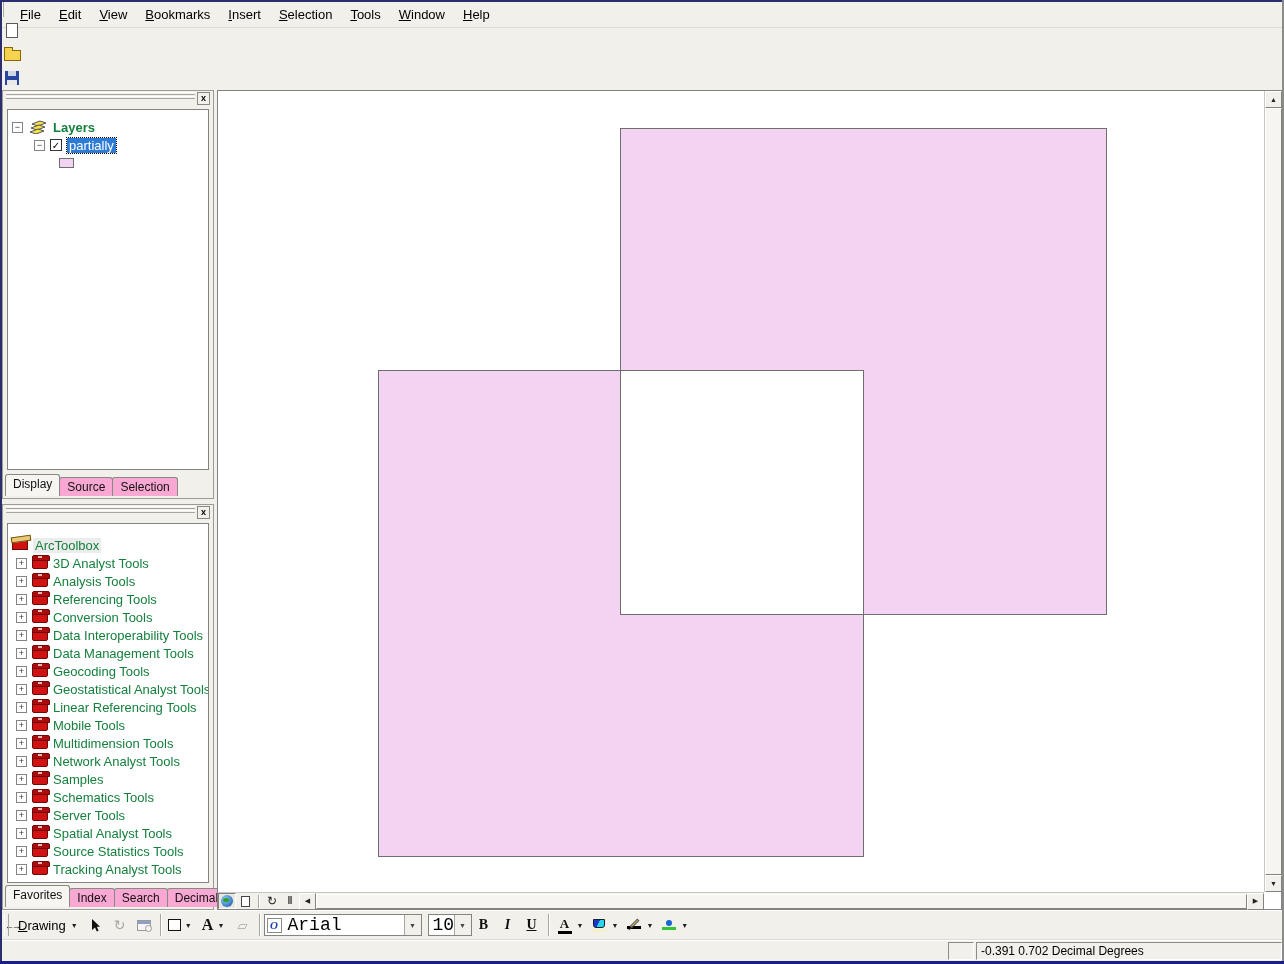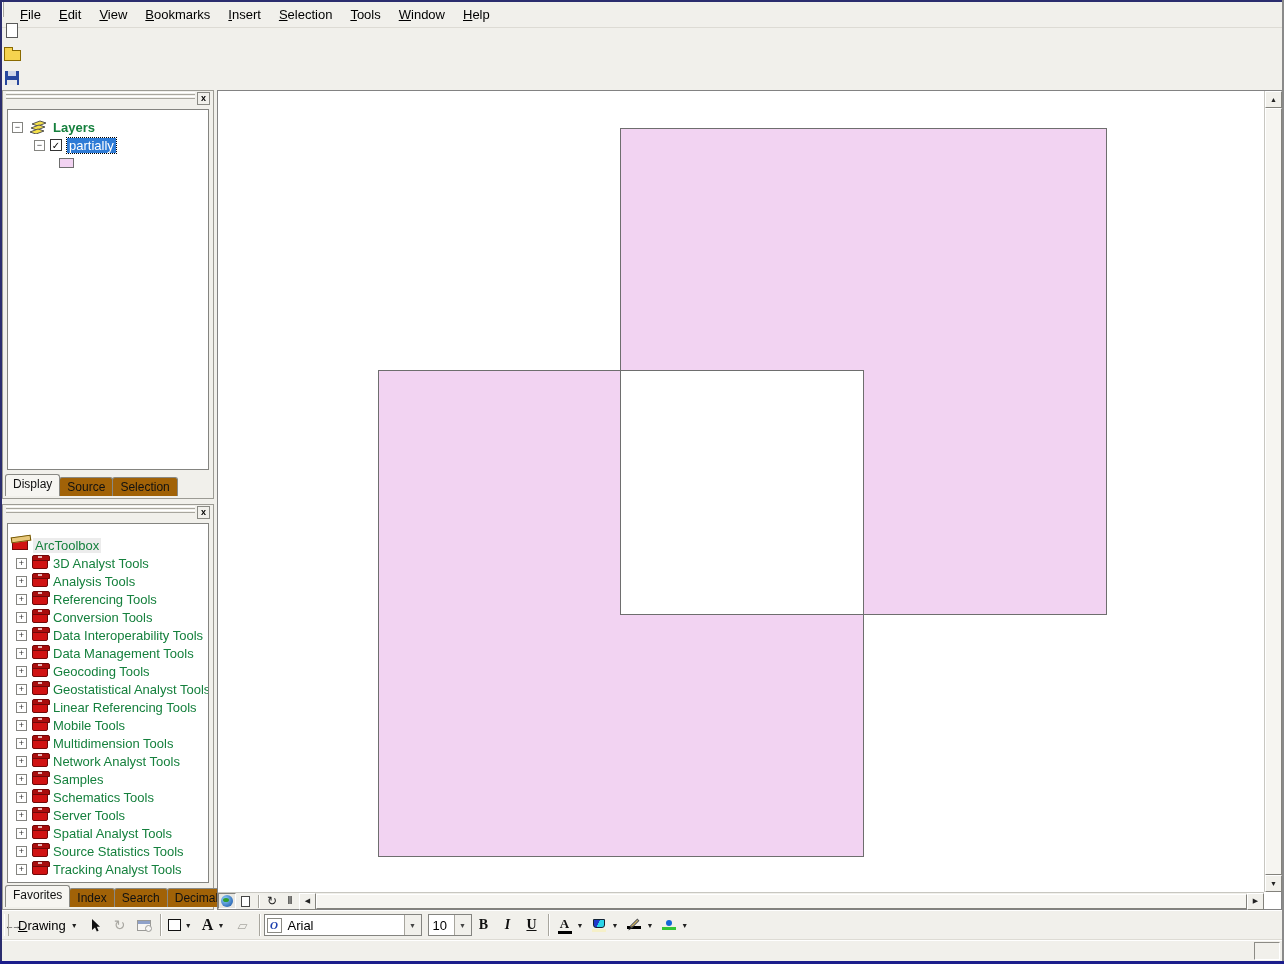--- a/index.html
+++ b/index.html
@@ -25,21 +25,21 @@
     flex:none;position:relative;}
   .glyph{font-size:13px;color:#1a1a1a;line-height:1;}
   .glyph.blue{color:#1d3fae;}
   .glyph.dis{color:#a9a8a2;}
   .ddbtn{display:flex;align-items:center;gap:5px;padding:2px 6px;font-size:13px;flex:none;}
   .dd-arrow{font-size:7px;color:#222;}
   .label{font-size:13px;color:#222;margin:0 4px;flex:none;}
   .label.dis{color:#9b9a94;}
   .combo{height:22px;background:#fff;border:1px solid #848480;display:flex;align-items:center;
     flex:none;overflow:hidden;}
-  .combo-text{font-size:13px;padding:0 4px;flex:1;overflow:hidden;white-space:nowrap;}
+  .combo-text{font-size:18px;padding:0 4px;flex:1;overflow:hidden;white-space:nowrap;font-family:Liberation Mono, monospace;}
   .combo-btn{width:17px;height:100%;flex:none;background:#f1f0eb;border-left:1px solid #a8a69e;
     display:flex;align-items:center;justify-content:center;font-size:7px;color:#444;}
   .combo.dis .combo-btn{color:#9a9a9a;}
 
   
   .pg{width:12px;height:15px;background:#fff;border:1px solid #5a5a5a;}
   .pg2{position:relative;width:14px;height:15px;}
   .pg2 i{position:absolute;width:9px;height:12px;background:#f4f4f1;border:1px solid #b0afa9;}
   .pg2 i:first-child{left:0;top:0;}
   .pg2 i:last-child{left:4px;top:3px;}
@@ -112,21 +112,21 @@
   .expbox{width:11px;height:11px;border:1px solid #848480;background:#fff;font-size:9px;
     line-height:9px;text-align:center;color:#333;flex:none;}
   .checkbox{width:12px;height:12px;border:1px solid #333;background:#fff;font-size:10px;
     line-height:11px;text-align:center;flex:none;}
   .tlabel{font-size:13px;color:#15803d;white-space:nowrap;}
   .tlabel.bold{font-weight:bold;}
   .tlabel.sel{background:#2e7bd6;color:#fff;outline:1px dotted #000;padding:0 2px;}
   .tlabel.root{background:#ececec;padding:0 2px;}
   .swatch{width:15px;height:10px;border:1px solid #6e6e6e;margin-left:47px;}
   .tabsrow{position:absolute;left:2px;bottom:2px;right:2px;height:24px;display:flex;align-items:flex-end;}
-  .tab{height:19px;padding:2px 7px 0 7px;font-size:12px;background:#a16207;
+  .tab{height:19px;padding:2px 7px 0 7px;font-size:12px;background:#f9a8d4;
     border:1px solid #898984;border-bottom:none;border-radius:3px 3px 0 0;margin-right:-1px;color:#111;}
   .tab.active{height:22px;background:#f6f5f1;position:relative;z-index:2;}
 
   
   #map-frame{position:absolute;left:217px;top:90px;width:1065px;height:820px;border:1px solid #828282;
     background:#fff;}
   #map-view{position:absolute;left:0;top:0;right:17px;bottom:17px;background:#fff;overflow:hidden;}
   .poly{position:absolute;border:1px solid #6e6e6e;}
   #polyA{left:402px;top:37px;width:487px;height:487px;}
   #polyB{left:160px;top:279px;width:486px;height:487px;}
@@ -622,19 +622,20 @@
           <i style="width:6px;height:6px;border-radius:50%;background:#1266d8;display:block"></i>
           <i class="bar" id="marker-color-bar" style="background: rgb(53, 197, 53);"></i>
         </span>
     </span>
     <span class="dd-arrow">▼</span>
   </div>
 
   <div id="statusbar">
     <span class="sunken" id="status-msg"></span>
     <span class="sunken" id="status-box-empty"></span>
+    <span class="sunken" id="status-coords">-0.391  0.702 Decimal Degrees</span>
   </div>
 
   <i class="edge-top"></i>
   <i class="edge-left"></i>
   <i class="edge-right"></i>
   <i class="edge-bottom"></i>
 </div>
 
 </body></html>

